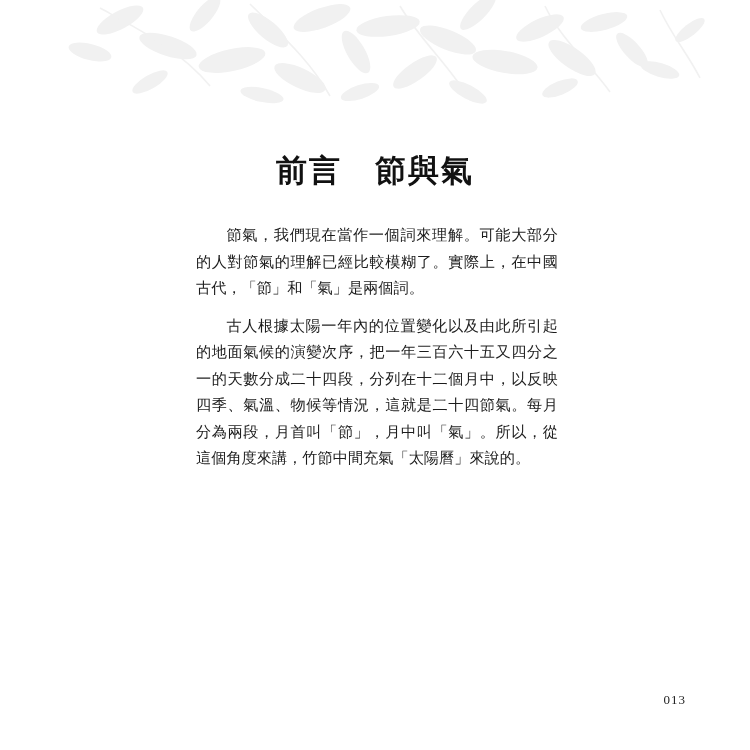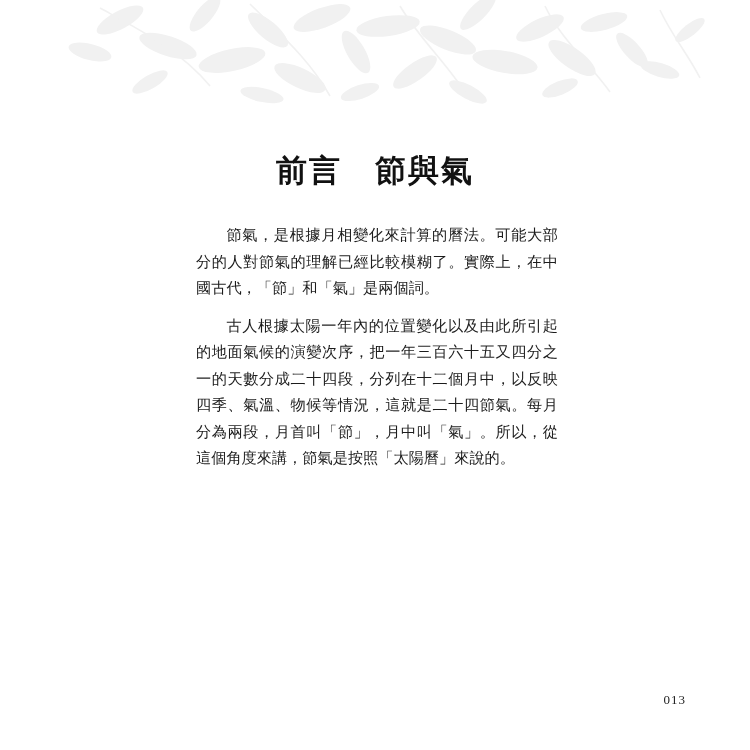--- a/index.html
+++ b/index.html
@@ -121,19 +121,19 @@
         <path d="M400 6 C420 40 450 66 470 100"></path>
         <path d="M545 6 C560 38 590 64 610 92"></path>
         <path d="M660 10 C672 36 688 54 700 78"></path>
       </g>
     </svg>
   </div>
 
   <div class="page-title">前言　節與氣</div>
 
   <div class="body-text">
-    <p>節氣，是根據月相變化來計算的曆法。可能大部分的人對節氣的理解已經比較模糊了。實際上，在中國古代，「節」和「氣」是兩個詞。</p>
-    <p>古人根據太陽一年內的位置變化以及由此所引起的地面氣候的演變次序，把一年三百六十五又四分之一的天數分成二十四段，分列在十二個月中，以反映四季、氣溫、物候等情況，這就是二十四節氣。每月分為兩段，月首叫「節」，月中叫「氣」。所以，從這個角度來講，節氣是按照「太陽曆」來說的。</p>
+    <p>節氣，我們現在當作一個詞來理解。可能大部分的人對節氣的理解已經比較模糊了。實際上，在中國古代，「節」和「氣」是兩個詞。</p>
+    <p>古人根據太陽一年內的位置變化以及由此所引起的地面氣候的演變次序，把一年三百六十五又四分之一的天數分成二十四段，分列在十二個月中，以反映四季、氣溫、物候等情況，這就是二十四節氣。每月分為兩段，月首叫「節」，月中叫「氣」。所以，從這個角度來講，竹節中間充氣「太陽曆」來說的。</p>
   </div>
 
   <div class="page-number">013</div>
 
 </div>
 
 </body></html>

